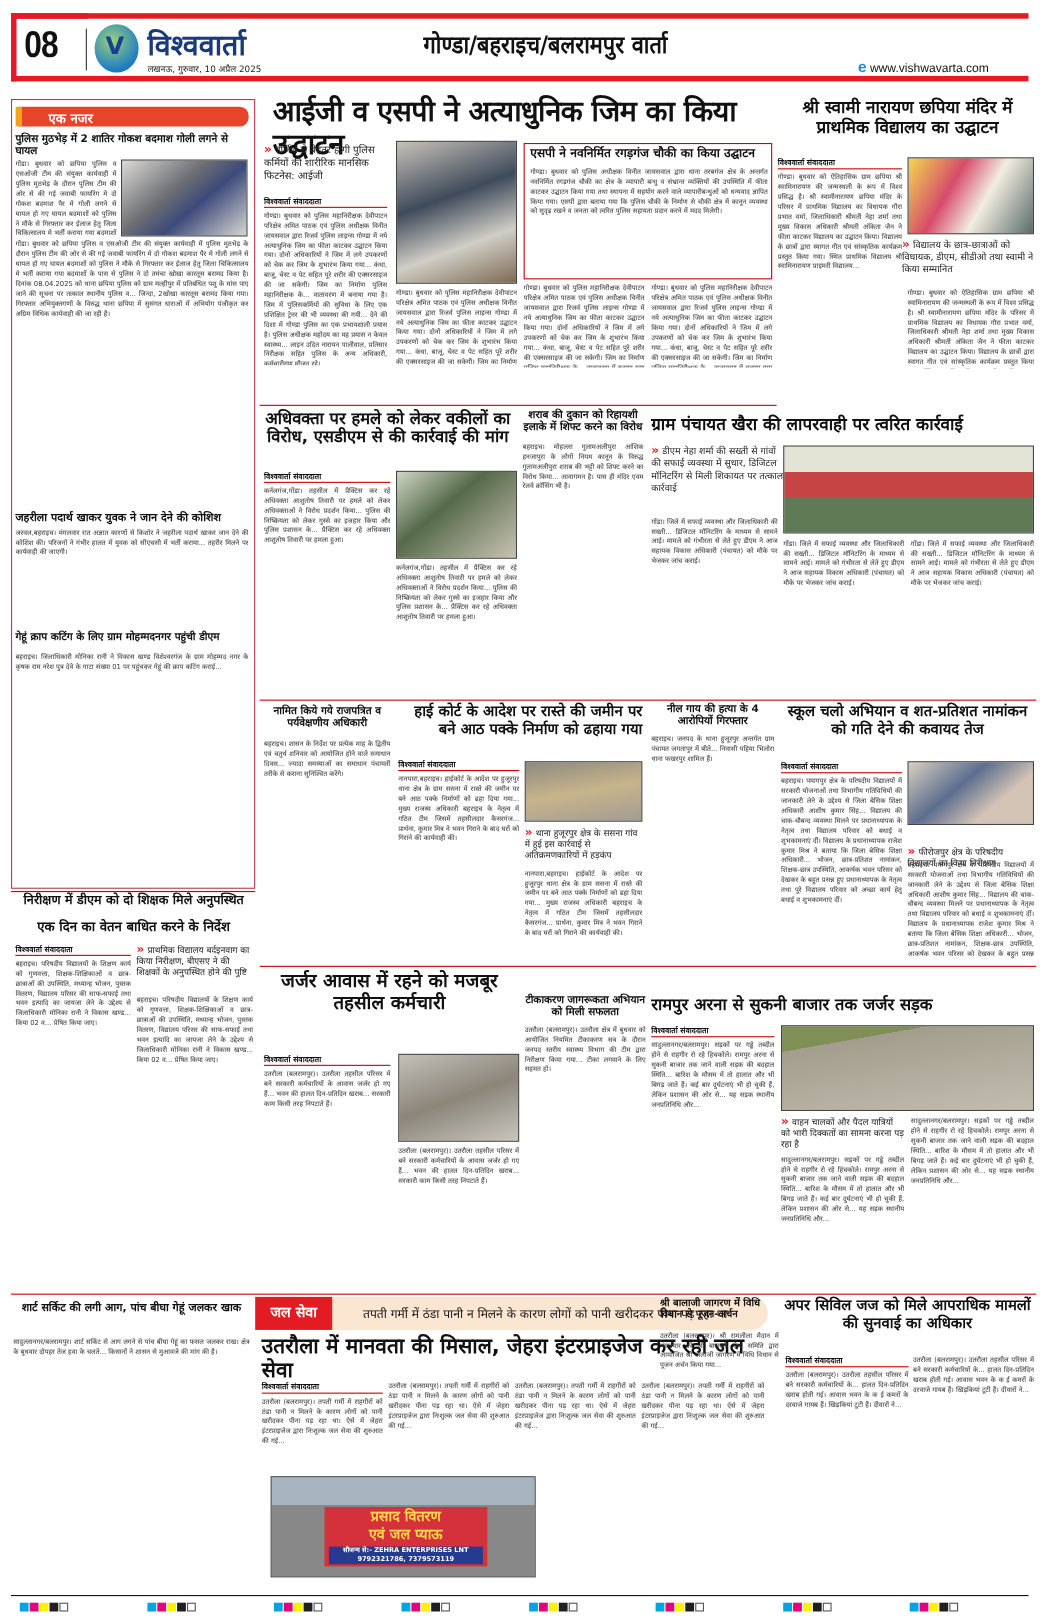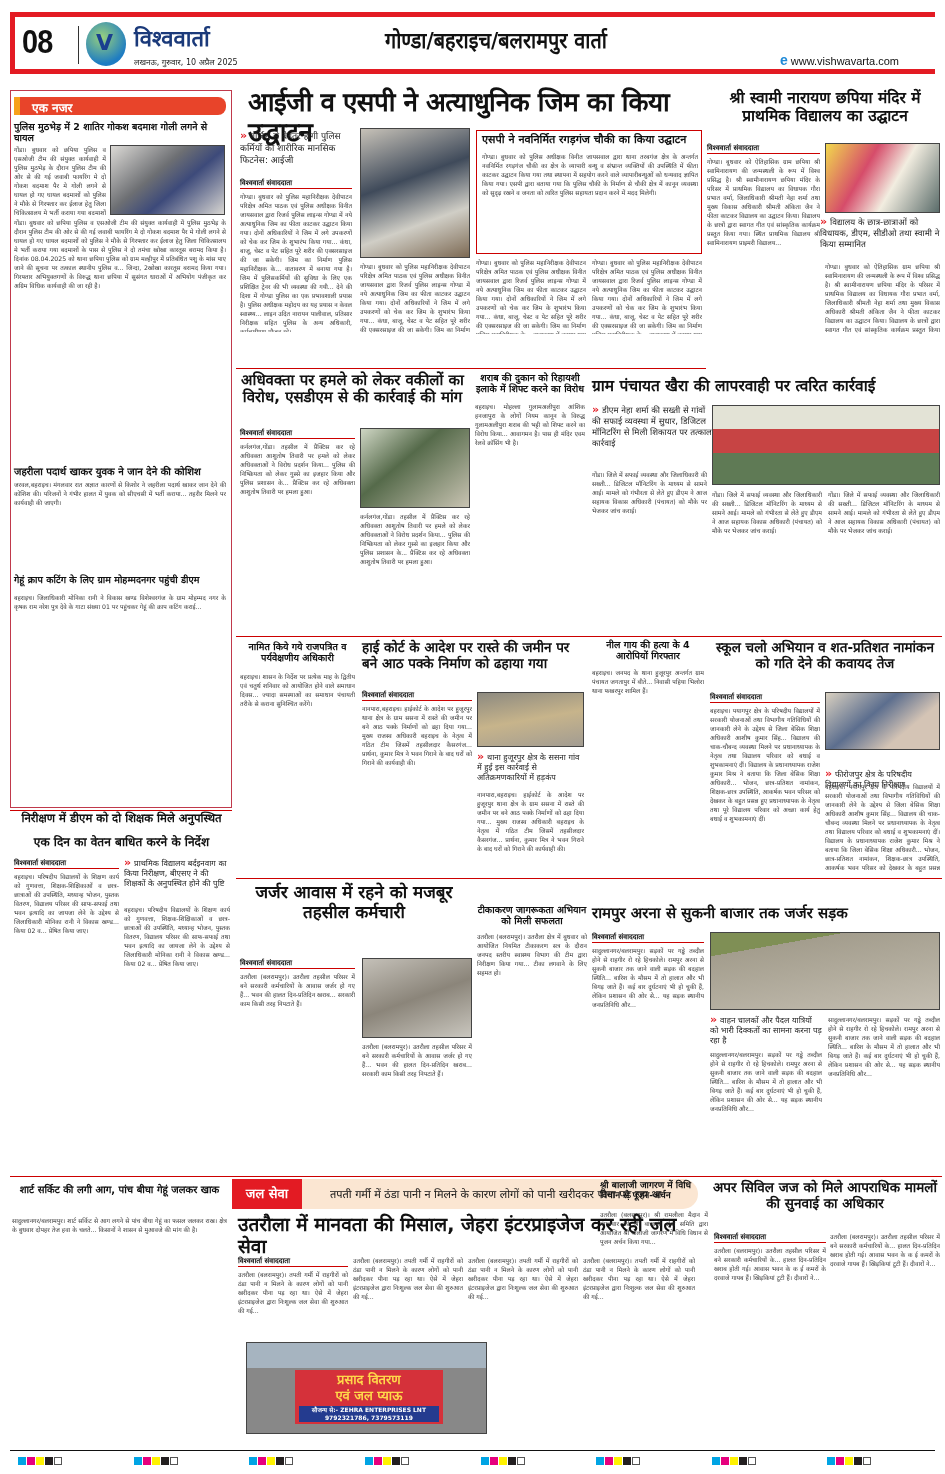--- a/index.html
+++ b/index.html
@@ -4,41 +4,41 @@
 <style>
 *{box-sizing:border-box;margin:0;padding:0}
 body{width:945px;height:1474px;background:#fff;font-family:"DejaVu Sans",sans-serif;color:#111;position:relative;overflow:hidden}
 .abs{position:absolute}
 .hdr-box{left:10px;top:12px;width:925px;height:62px;border-left:5px solid #e31b23;border-top:5px solid #e31b23;border-bottom:5px solid #e31b23;border-right:none}
 .hdr-box:before{content:"";position:absolute;left:-5px;top:-5px;width:70px;height:5px;background:#e31b23}
 .pgno{left:22px;top:22px;font-family:"Liberation Sans",sans-serif;font-size:34px;font-weight:bold;letter-spacing:-1px;transform:scaleX(.85);transform-origin:left}
 .vsep{left:78px;top:26px;width:1px;height:38px;background:#333}
 .logo{left:86px;top:22px;width:40px;height:44px;border-radius:50%;background:radial-gradient(circle at 40% 35%,#9ad27d,#1e7cc2 70%);}
 .logo span{position:absolute;left:10px;top:8px;font-size:22px;font-weight:bold;color:#1a3f8f}
-.brand{left:134px;top:22px;font-size:22px;font-weight:bold;color:#1b3a7a}
+.brand{left:134px;top:22px;font-size:26px;font-weight:bold;color:#1b3a7a}
 .dateline{left:134px;top:56px;font-size:8px;color:#222}
 .section{left:385px;top:24px;font-size:22px;color:#111;font-weight:bold;transform:scaleX(.9);transform-origin:left}
 .web{left:780px;top:52px;font-size:11px;font-family:"Liberation Sans",sans-serif}
 .web .ie{display:inline-block;color:#1e8ad8;font-weight:bold;font-size:14px;margin-right:3px}
 .col{font-size:6.2px;line-height:9px;color:#333;text-align:justify;overflow:hidden}
 .hl{font-weight:bold;color:#111;line-height:1.15}
 .byline{font-size:7px;font-weight:bold;border-bottom:1px solid #c00;padding-bottom:1px;color:#111}
 .photo{background:linear-gradient(135deg,#9a9688,#6c6a5f 45%,#b7aa8c);border:1px solid #444}
 .photo.gym{background:linear-gradient(160deg,#c7c2b8,#3f4a5a 40%,#d0cec6 70%,#7d6a54)}
 .photo.red{background:linear-gradient(180deg,#e3e3d6 0,#e3e3d6 30%,#c74444 30%,#c74444 60%,#5f7a55 60%)}
 .photo.road{background:linear-gradient(170deg,#7f8f55 0,#7f8f55 20%,#a39d8d 20%,#c3bdb0 100%)}
 .photo.school{background:linear-gradient(120deg,#f1d94d,#d64c6a 35%,#f2ede0 60%,#5a6c6a)}
 .photo.hosp{background:linear-gradient(140deg,#dcdad6,#6d6f73 40%,#3d4a7a 60%,#d8d6d2)}
 .photo.bldg{background:linear-gradient(160deg,#c4c0b8,#8b857a 50%,#c9c6be)}
 .photo.debris{background:linear-gradient(170deg,#8d8a80,#c7b48b 50%,#a29c92)}
 .photo.class{background:linear-gradient(140deg,#d9d0c0,#5c6e8e 40%,#d4c4b5 70%)}
 .photo.banner{background:linear-gradient(180deg,#a6b4c0 0,#a6b4c0 28%,#888 28%)}
 .photo.court{background:linear-gradient(140deg,#cfd6c4,#556a4a 40%,#c8c3b2)}
 .nazar{left:14px;top:97px;width:212px;height:18px;background:#e8442a;border-radius:0 8px 8px 0;border-left:6px solid #f7a11a}
-.nazar span{color:#fff;font-weight:bold;font-size:12px;padding-left:12px;line-height:18px}
+.nazar span{color:#fff;font-weight:bold;font-size:12px;padding-left:24px;line-height:18px}
 .bullet{color:#e31b23;font-weight:bold;font-size:11px;margin-right:3px}
 .sub{font-size:9px;line-height:12px;color:#222}
 .redbox{border:1.5px solid #c00}
 .jal{left:232px;top:1179px;width:188px;height:30px;background:#e31b23;color:#fff;font-size:13px;font-weight:bold;text-align:center;line-height:30px}
 .jalbar{left:232px;top:1179px;width:466px;height:30px;background:#fbe6d2;border-radius:0 15px 15px 0}
 .jaltext{left:324px;top:1186px;font-size:12px;font-weight:normal;color:#111}
 .reg{left:10px;top:1450px;width:925px;height:14px;border-top:1.5px solid #111}
 .regmark{position:absolute;top:6px;display:flex;gap:1px}
 .regmark i{display:block;width:8px;height:8px}
 .regmark i.x{border:1px solid #555;background:#fff}
@@ -103,21 +103,21 @@
 <div class="abs hl" style="left:592px;top:378px;width:348px;font-size:15.5px">ग्राम पंचायत खैरा की लापरवाही पर त्वरित कार्रवाई</div>
 <div class="abs sub" style="left:592px;top:404px;width:120px;font-size:8.5px;line-height:11px"><span class="bullet">»</span><span>डीएम नेहा शर्मा की सख्ती से गांवों की सफाई व्यवस्था में सुधार, डिजिटल मॉनिटरिंग से मिली शिकायत पर तत्काल कार्रवाई</span></div>
 <div class="abs photo red" style="left:712px;top:405px;width:228px;height:80px"></div>
 <div class="abs col" style="left:592px;top:470px;width:115px;height:150px">गोंडा। जिले में सफाई व्यवस्था और जिलाधिकारी की सख्ती... डिजिटल मॉनिटरिंग के माध्यम से सामने आई। मामले को गंभीरता से लेते हुए डीएम ने आज सहायक विकास अधिकारी (पंचायत) को मौके पर भेजकर जांच कराई।</div>
 <div class="abs col" style="left:712px;top:490px;width:110px;height:130px">गोंडा। जिले में सफाई व्यवस्था और जिलाधिकारी की सख्ती... डिजिटल मॉनिटरिंग के माध्यम से सामने आई। मामले को गंभीरता से लेते हुए डीएम ने आज सहायक विकास अधिकारी (पंचायत) को मौके पर भेजकर जांच कराई।</div>
 <div class="abs col" style="left:828px;top:490px;width:112px;height:130px">गोंडा। जिले में सफाई व्यवस्था और जिलाधिकारी की सख्ती... डिजिटल मॉनिटरिंग के माध्यम से सामने आई। मामले को गंभीरता से लेते हुए डीएम ने आज सहायक विकास अधिकारी (पंचायत) को मौके पर भेजकर जांच कराई।</div>
 
 <div class="abs hl" style="left:240px;top:642px;width:115px;font-size:9.5px;text-align:center">नामित किये गये राजपत्रित व पर्यवेक्षणीय अधिकारी</div>
 <div class="abs col" style="left:240px;top:672px;width:115px;height:200px">बहराइच। शासन के निर्देश पर प्रत्येक माह के द्वितीय एवं चतुर्थ शनिवार को आयोजित होने वाले समाधान दिवस... ज्यादा समस्याओं का समाधान पंचायती तरीके से कराना सुनिश्चित करेंगे।</div>
 
-<div class="abs hl" style="left:362px;top:640px;width:222px;font-size:13.5px;text-align:left">हाई कोर्ट के आदेश पर रास्ते की जमीन पर बने आठ पक्के निर्माण को ढहाया गया</div>
+<div class="abs hl" style="left:362px;top:640px;width:222px;font-size:13.5px;text-align:right">हाई कोर्ट के आदेश पर रास्ते की जमीन पर बने आठ पक्के निर्माण को ढहाया गया</div>
 <div class="abs byline" style="left:362px;top:690px;width:110px">विश्ववार्ता संवाददाता</div>
 <div class="abs col" style="left:362px;top:704px;width:110px;height:168px">नानपारा,बहराइच। हाईकोर्ट के आदेश पर हुजूरपुर थाना क्षेत्र के ग्राम ससना में रास्ते की जमीन पर बने आठ पक्के निर्माणों को ढहा दिया गया... मुख्य राजस्व अधिकारी बहराइच के नेतृत्व में गठित टीम जिसमें तहसीलदार कैसरगंज... प्रार्थना, कुमार मित्र ने भवन गिराने के बाद घरों को गिराने की कार्यवाही की।</div>
 <div class="abs photo debris" style="left:477px;top:692px;width:107px;height:55px"></div>
 <div class="abs sub" style="left:477px;top:752px;width:107px;font-size:8px;line-height:10px"><span class="bullet">»</span><span>थाना हुजूरपुर क्षेत्र के ससना गांव में हुई इस कार्रवाई से अतिक्रमणकारियों में हड़कंप</span></div>
 <div class="abs col" style="left:477px;top:790px;width:107px;height:82px">नानपारा,बहराइच। हाईकोर्ट के आदेश पर हुजूरपुर थाना क्षेत्र के ग्राम ससना में रास्ते की जमीन पर बने आठ पक्के निर्माणों को ढहा दिया गया... मुख्य राजस्व अधिकारी बहराइच के नेतृत्व में गठित टीम जिसमें तहसीलदार कैसरगंज... प्रार्थना, कुमार मित्र ने भवन गिराने के बाद घरों को गिराने की कार्यवाही की।</div>
 
 <div class="abs hl" style="left:592px;top:640px;width:112px;font-size:9.5px;text-align:center">नील गाय की हत्या के 4 आरोपियों गिरफ्तार</div>
 <div class="abs col" style="left:592px;top:668px;width:112px;height:204px">बहराइच। जनपद के थाना हुजूरपुर अन्तर्गत ग्राम पंचायत जगतापुर में बीते... निवासी पहिया भिलोरा थाना फखरपुर शामिल हैं।</div>
 
 <div class="abs hl" style="left:710px;top:640px;width:230px;font-size:13.5px;text-align:center">स्कूल चलो अभियान व शत-प्रतिशत नामांकन को गति देने की कवायद तेज</div>

